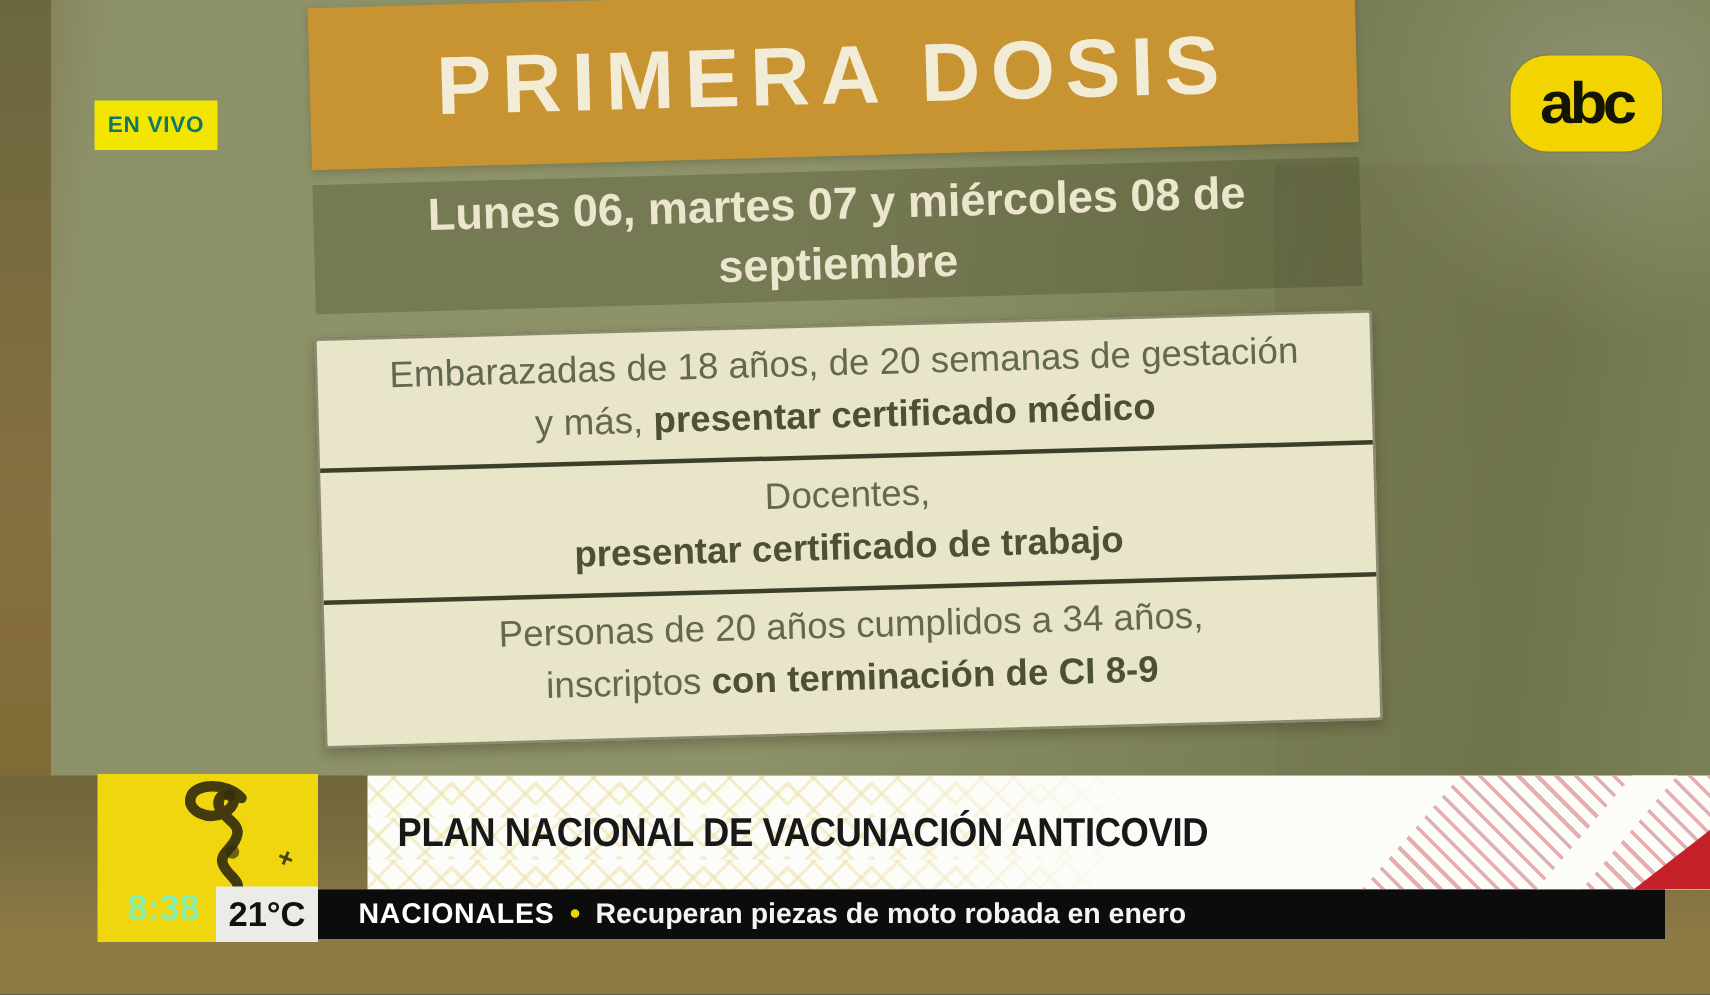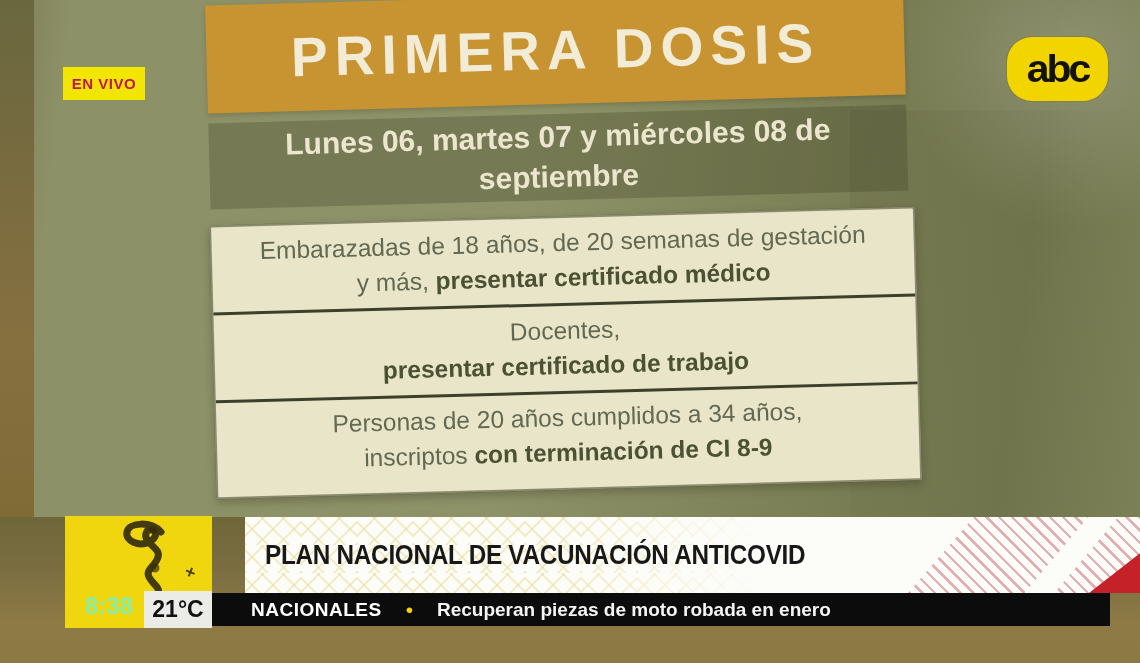--- a/index.html
+++ b/index.html
@@ -57,21 +57,21 @@
   .panel-row {
     height:88px; display:flex; flex-direction:column; align-items:center; justify-content:center;
     border-bottom:3px solid #3c402a; padding:0 8px; box-sizing:border-box;
   }
   .panel-row:last-child { border-bottom:none; height:84px; }
   .row-line { font-size:24.5px; color:#636851; line-height:1.42; text-align:center; white-space:nowrap; }
   .row-line b { color:#4c5134; font-weight:700; }
   
   .en-vivo {
     position:absolute; left:63px; top:67px; width:82px; height:33px;
-    background:#f2e600; color:#be185d; font-size:15px; font-weight:800;
+    background:#f2e600; color:#0f766e; font-size:15px; font-weight:800;
     display:flex; align-items:center; justify-content:center; letter-spacing:0.5px;
   }
   .abc-logo {
     position:absolute; left:1007px; top:37px; width:101px; height:64px;
     background:#f2d500; border-radius:25px;
     display:flex; align-items:center; justify-content:center;
     box-shadow:0 0 0 1px rgba(110,100,20,.25);
   }
   .abc-text {
     font-size:41px; font-weight:800; color:#141406; letter-spacing:-3px;
@@ -121,22 +121,22 @@
   .hatch-gap {
     position:absolute; right:58px; top:-6px; width:30px; height:120%;
     background:#fcfcf9; transform:skewX(-40deg);
   }
   .red-corner {
     position:absolute; right:0; bottom:0; width:54px; height:42px;
     background:#c42129; clip-path:polygon(100% 0,100% 100%,0 100%);
   }
   .ticker-bar {
     position:absolute; left:212px; top:593px; width:898px; height:33px;
-    background:#0c0c0c; display:flex; align-items:center; gap:24px;
-    padding-left:39px; box-sizing:border-box;
+    background:#0c0c0c; display:flex; align-items:center; gap:10px;
+    padding-left:27px; box-sizing:border-box;
   }
   .ticker-cat { color:#ffffff; font-weight:800; font-size:19px; letter-spacing:0.5px; white-space:nowrap; }
   .ticker-bullet { color:#f2d500; font-size:21px; line-height:1; }
   .ticker-news { color:#f4f4f4; font-size:19px; font-weight:600; white-space:nowrap; }
 </style>
 </head>
 <body>
 
 <div class="stage">
 

